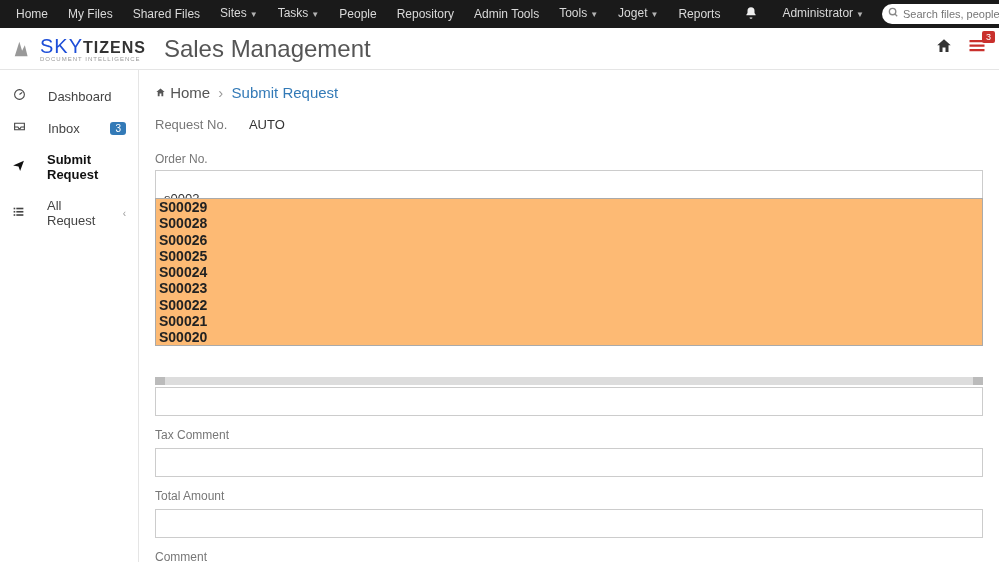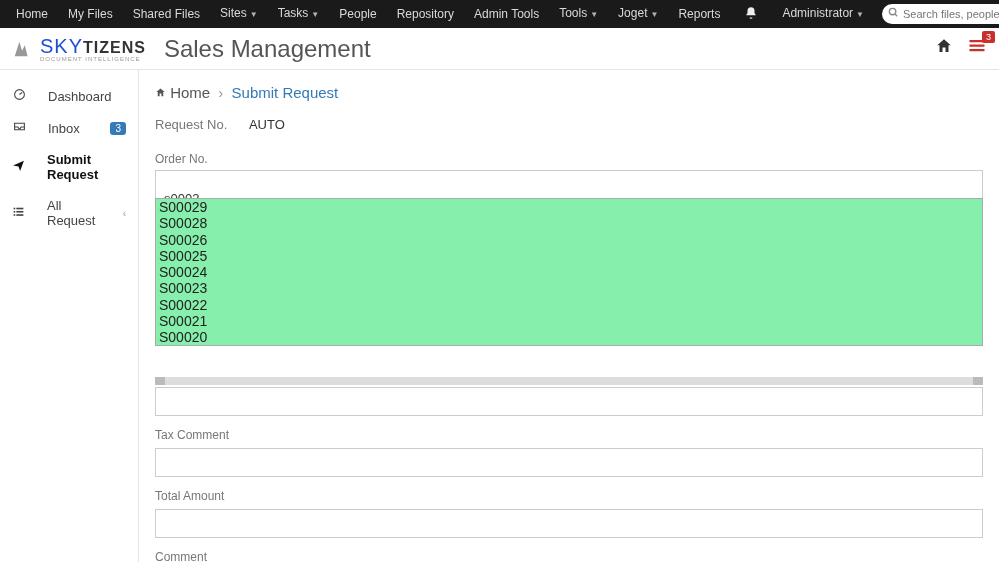--- a/index.html
+++ b/index.html
@@ -36,21 +36,21 @@
 .main { flex:1; padding:14px 16px; overflow:hidden;}
 .breadcrumb { font-size:15px; color:#777; margin-bottom:16px;}
 .breadcrumb .bc-home { color:#555;}
 .breadcrumb .bc-sep { margin:0 4px; color:#999;}
 .breadcrumb .bc-cur { color:#337ab7;}
 .reqno { font-size:13px; color:#777; margin-bottom:20px;}
 .reqno .val { margin-left:18px; color:#333;}
 .field-label { font-size:12px; color:#777; margin-bottom:4px; margin-top:12px;}
 .combo-wrap { position:relative; }
 .combo-input { width:100%; border:1px solid #ccc; padding:20px 8px; font-size:13px; color:#333; outline:none;}
-.combo-drop { position:absolute; left:0; right:0; top:28px; background:#86efac; border:1px solid #aaa; z-index:10; max-height:148px; overflow:hidden;}
+.combo-drop { position:absolute; left:0; right:0; top:28px; background:#fdba74; border:1px solid #aaa; z-index:10; max-height:148px; overflow:hidden;font-weight:bold;}
 .combo-drop .opt { padding:0px 3px; font-size:14px; color:#222; cursor:pointer; line-height:16.3px;}
 .combo-scroll { height:8px; background:#ddd; position:relative; margin-top:150px;}
 .combo-scroll::before, .combo-scroll::after { content:''; position:absolute; top:0; width:10px; height:8px; background:#bbb;}
 .combo-scroll::before{left:0;} .combo-scroll::after{right:0;}
 .text-input { width:100%; border:1px solid #ccc; padding:6px 8px; font-size:13px; margin-top:2px;}
 .cursor { position:absolute; font-size:12px; color:#000; pointer-events:none;}
 </style>
 </head>
 <body>
 

